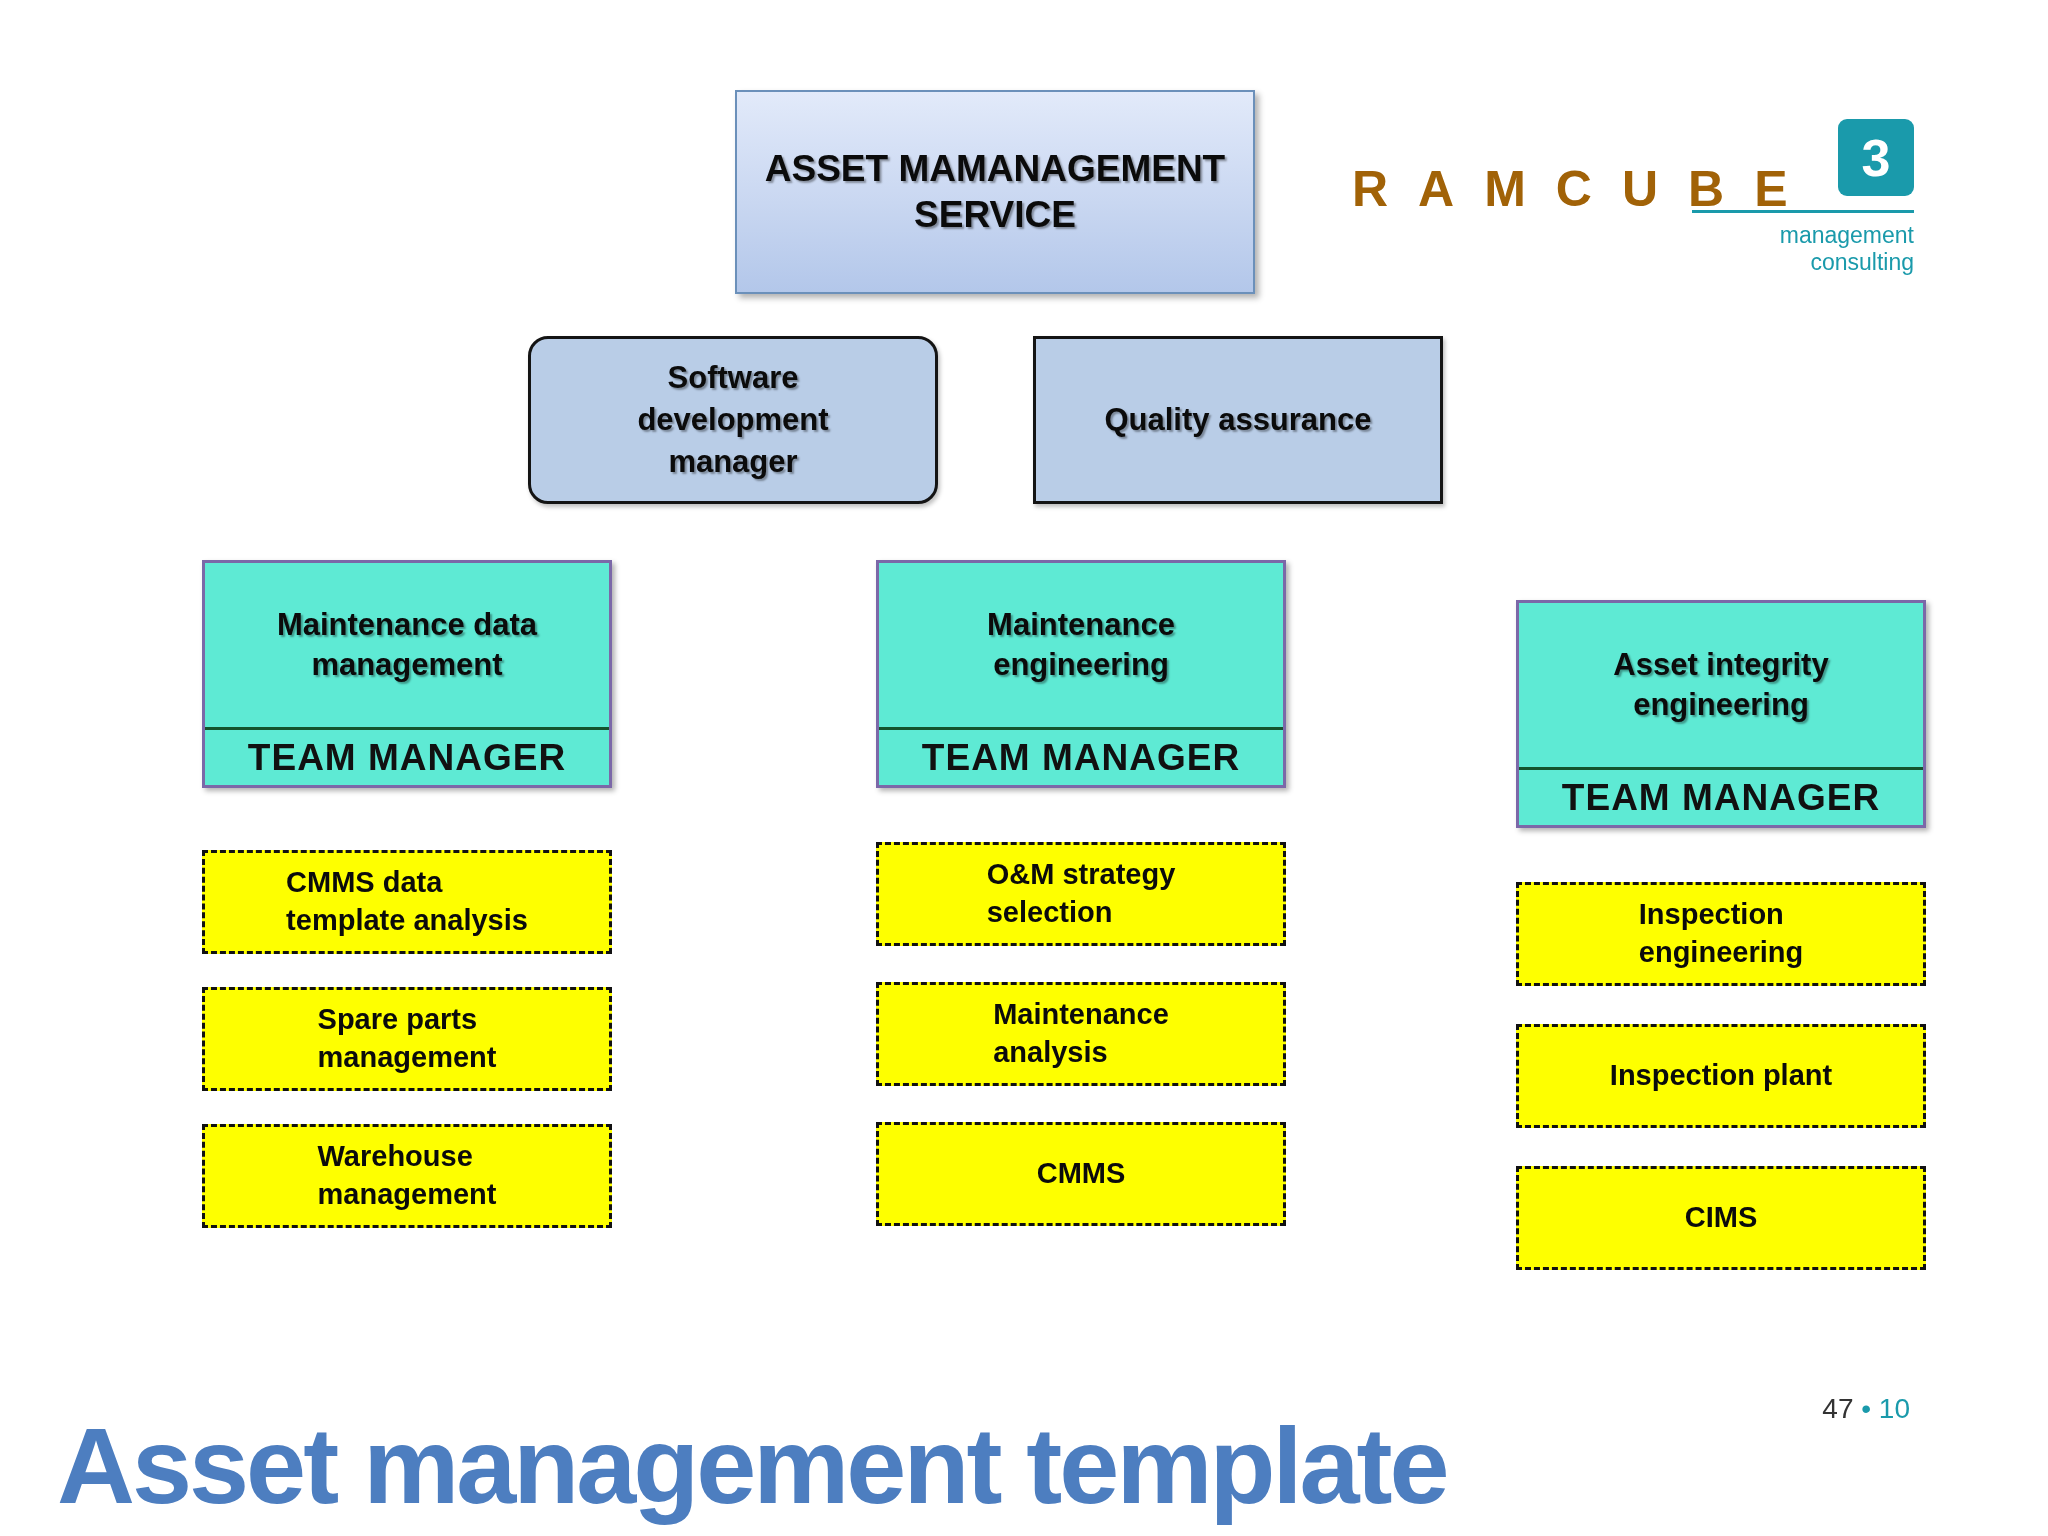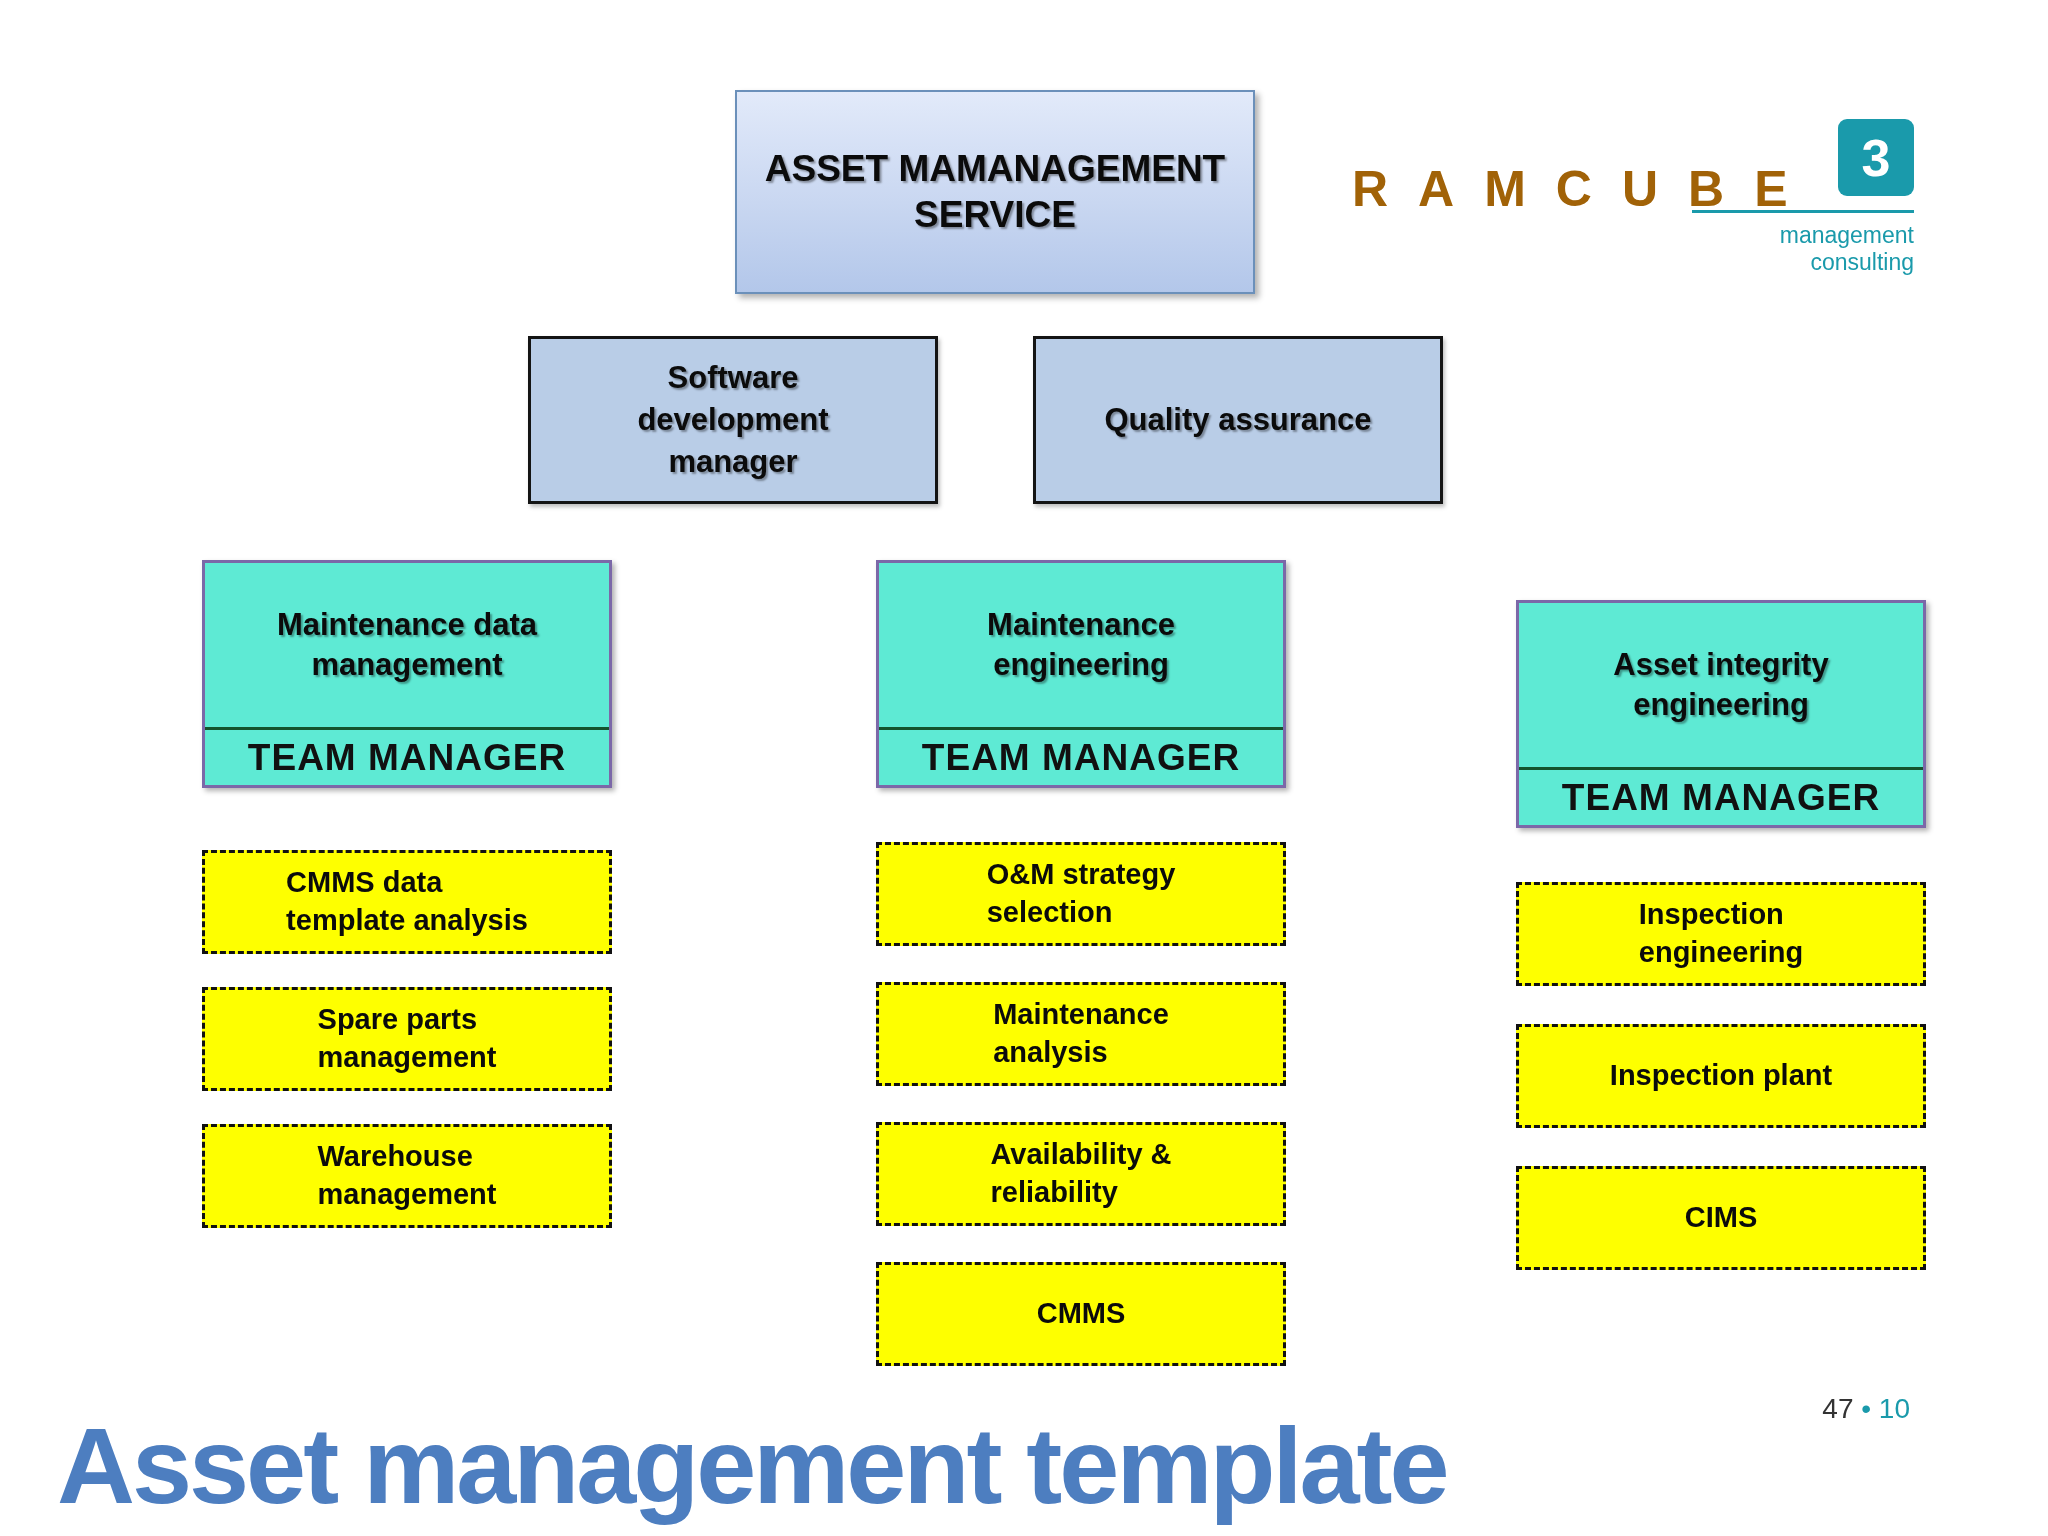--- a/index.html
+++ b/index.html
@@ -52,21 +52,21 @@
     top:336px; height:168px; width:410px;
     background:#b9cde7; border:3px solid #141414;
     box-shadow:2px 3px 4px rgba(0,0,0,0.25);
     display:flex; align-items:center; justify-content:center;
     text-align:center;
   }
   .mgr-box .lbl {
     font-size:31px; font-weight:bold; color:#0b0b0b; line-height:1.35;
     text-shadow:2px 2px 2px rgba(0,0,0,0.35);
   }
-  .mgr-1 { left:528px; }
+  .mgr-1 { left:528px;border-radius:20px; }
   .mgr-2 { left:1033px; }
 
   
   .team-box {
     top:560px; width:410px; height:228px;
     background:#5eead4; border:3px solid #7b68a8;
     box-shadow:3px 3px 5px rgba(0,0,0,0.30);
     display:flex; flex-direction:column;
   }
   .team-title {
@@ -153,22 +153,20 @@
 <div class="abs team-box col-2">
   <div class="team-title pre">Maintenance
 engineering</div>
   <div class="team-role">TEAM MANAGER</div>
 </div>
 <div class="abs tasks tasks-2 col-2">
   <div class="task pre">O&amp;M strategy
 selection</div>
   <div class="task pre">Maintenance
 analysis</div>
-  <div class="task pre">Availability &amp;
-reliability</div>
   <div class="task pre">CMMS</div>
 </div>
 
 <div class="abs team-box col-3">
   <div class="team-title pre">Asset integrity
 engineering</div>
   <div class="team-role">TEAM MANAGER</div>
 </div>
 <div class="abs tasks tasks-3 col-3">
   <div class="task pre">Inspection

